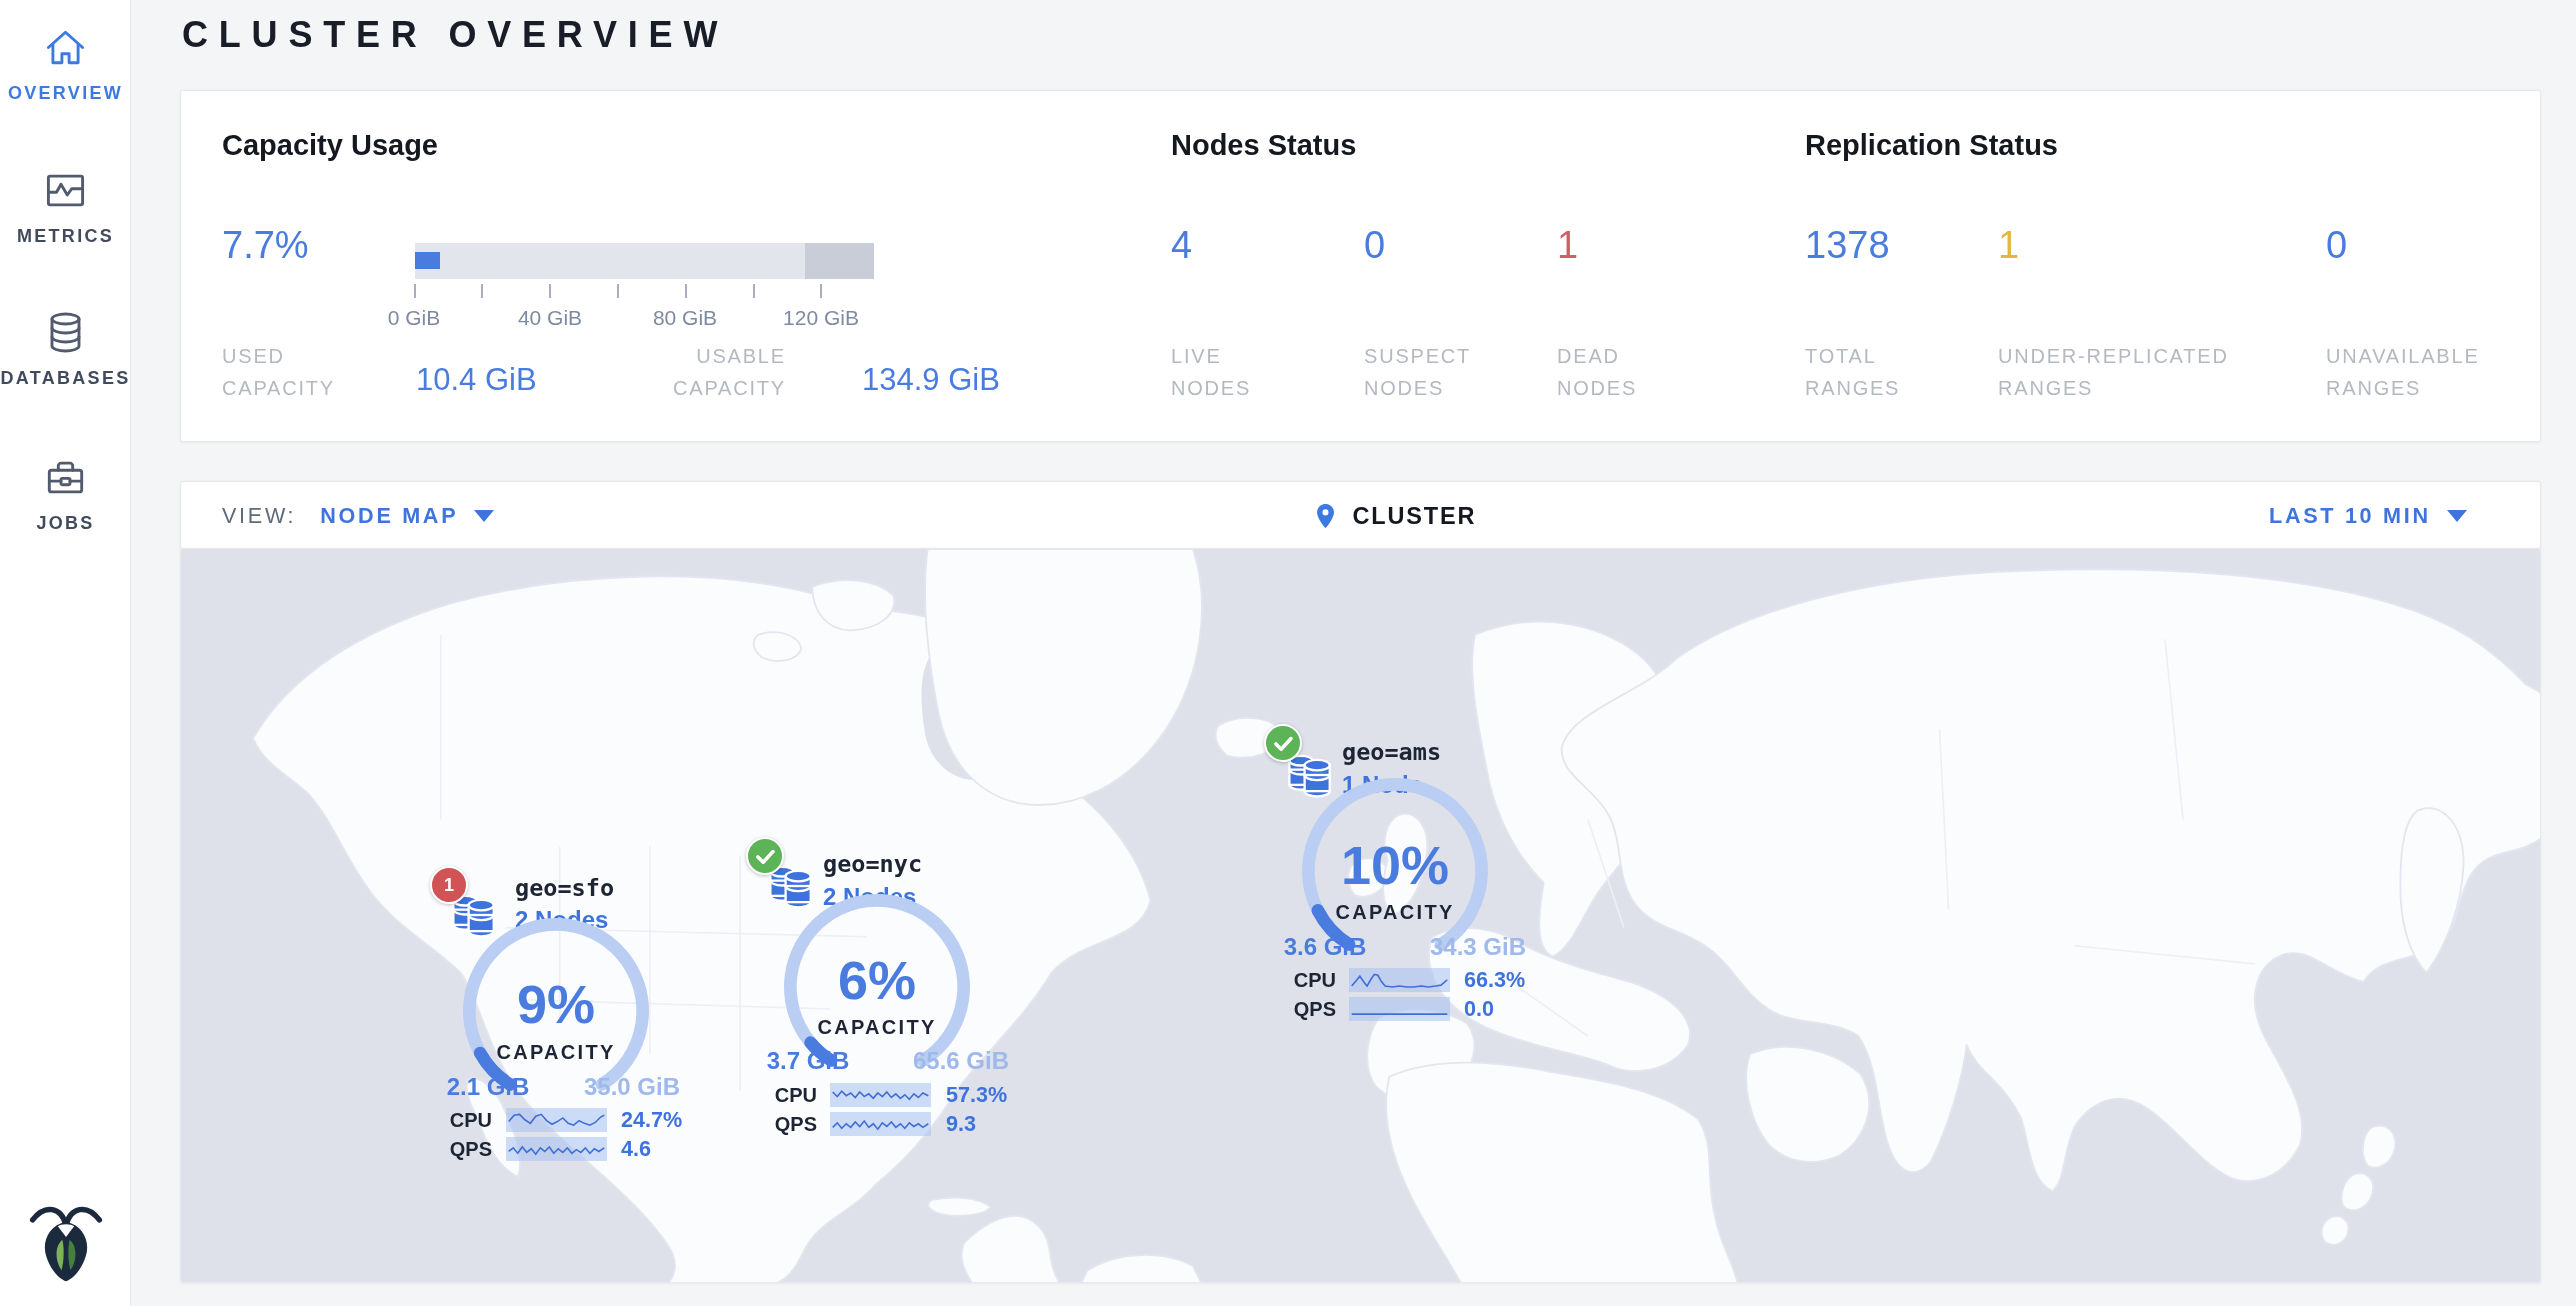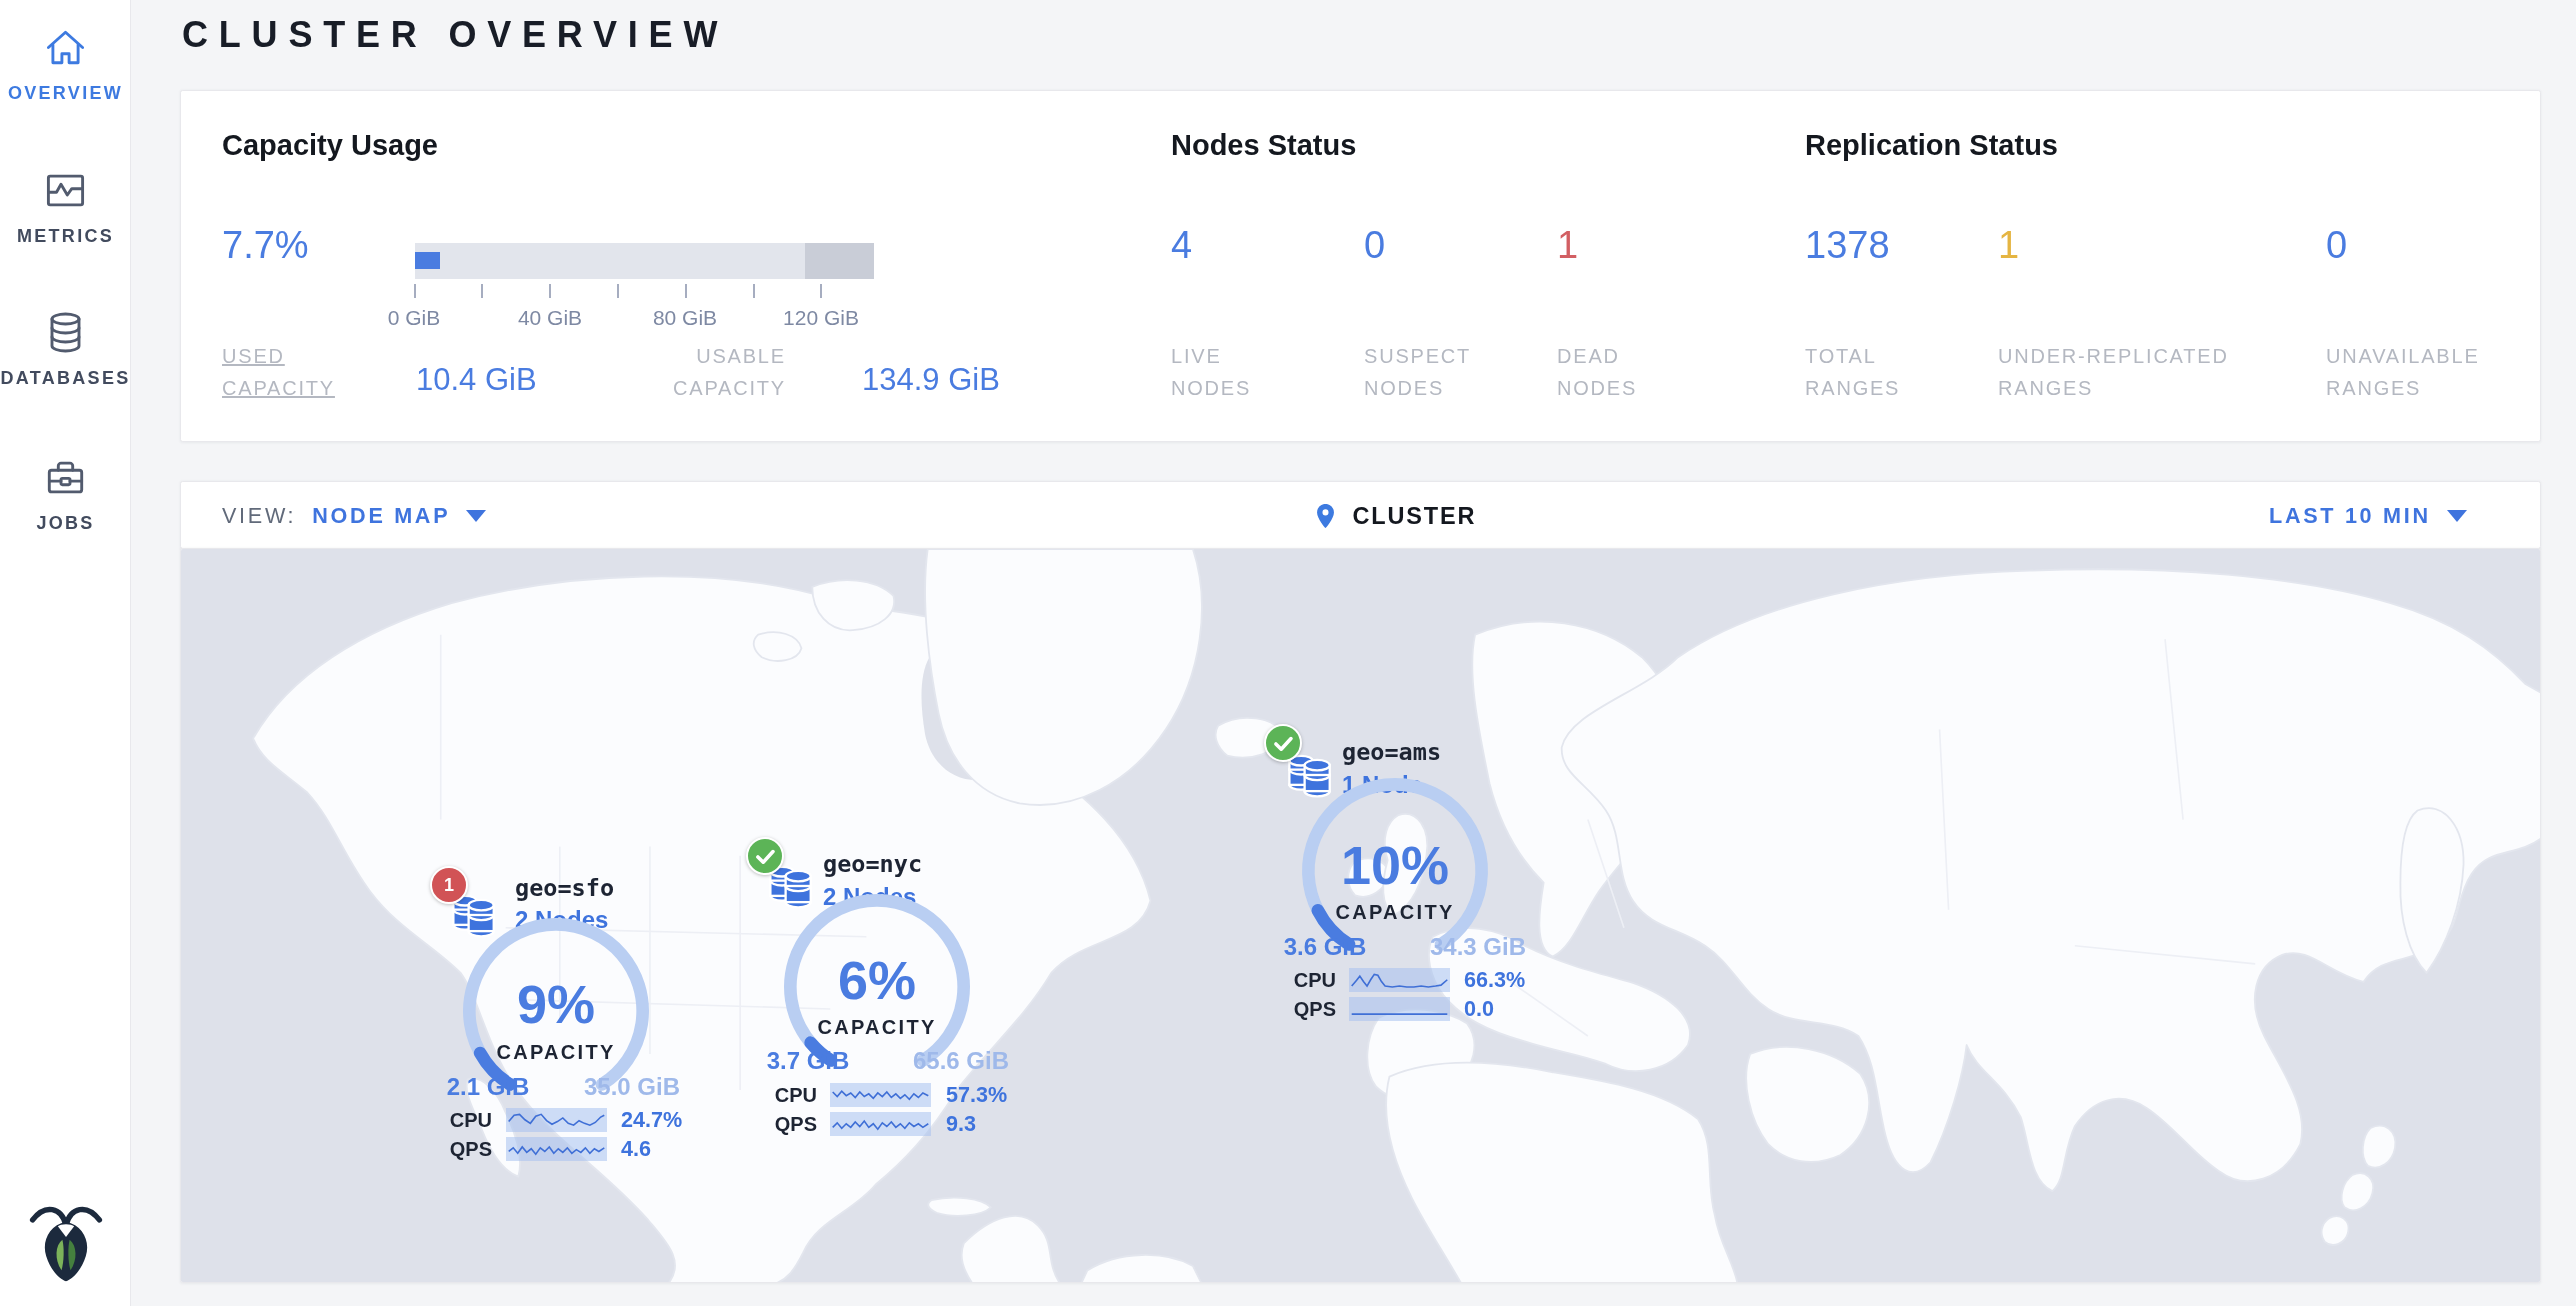--- a/index.html
+++ b/index.html
@@ -36,21 +36,21 @@
 
   .cap-bar { position:absolute; left:234px; top:152px; width:459px; height:36px; background:#e2e5ec; }
   .cap-bar .endseg { position:absolute; right:0; top:0; width:69px; height:36px; background:#c9cdd7; }
   .cap-bar .fill { position:absolute; left:0; top:9px; width:25px; height:17px; background:#4a7ce0; }
   .tick { position:absolute; top:193px; width:1.8px; height:13.5px; background:#a6adc0; }
   .tick-lbl { position:absolute; top:215px; width:108px; text-align:center; font-size:21px; color:#7e89a3; }
 
   
   .tb-item { position:absolute; top:0; height:68px; display:flex; align-items:center; }
   .tb-label { font-size:21.6px; letter-spacing:2.7px; color:#616a7a; }
-  .tb-link  { font-size:21.6px; letter-spacing:2.7px; color:#3f74de; font-weight:600; margin-left:16px; }
+  .tb-link  { font-size:21.6px; letter-spacing:2.7px; color:#3f74de; font-weight:600; margin-left:24px; }
   .caret { width:0; height:0; border-left:10px solid transparent; border-right:10px solid transparent;
            border-top:12.6px solid #3f74de; margin-left:16px; }
   .crumb { font-size:23.5px; letter-spacing:1.8px; font-weight:600; color:#14181f; margin-left:12.6px; }
 
   
   .map-svg { position:absolute; left:0; top:0; }
   .marker { position:absolute; }
   .badge { position:absolute; width:38px; height:38px; border-radius:50%;
            border:2.7px solid #fff; box-shadow:0 0.9px 3.6px rgba(0,0,0,.25);
            display:flex; align-items:center; justify-content:center; }
@@ -151,21 +151,21 @@
   <div class="tick" style="left:368px;"></div>
   <div class="tick" style="left:436px;"></div>
   <div class="tick" style="left:504px;"></div>
   <div class="tick" style="left:572px;"></div>
   <div class="tick" style="left:639px;"></div>
   <div class="tick-lbl" style="left:179px;">0 GiB</div>
   <div class="tick-lbl" style="left:315px;">40 GiB</div>
   <div class="tick-lbl" style="left:450px;">80 GiB</div>
   <div class="tick-lbl" style="left:586px;">120 GiB</div>
 
-  <div class="stat-lbl" style="left:41px; top:249px;text-decoration:underline;">
+  <div class="stat-lbl" style="left:41px; top:249px;">
     <span>USED</span><br><span>CAPACITY</span>
   </div>
   <div class="stat-val" style="left:235px; top:271px;">10.4 GiB</div>
   <div class="stat-lbl" style="left:492px; top:249px;text-align:right;">
     <span>USABLE</span><br><span>CAPACITY</span>
   </div>
   <div class="stat-val" style="left:681px; top:271px;">134.9 GiB</div>
 
   <h2 class="sec-title" style="left:990px; top:38px;">Nodes Status</h2>
   <div class="big-num" style="left:990px; top:135px;">4</div>

